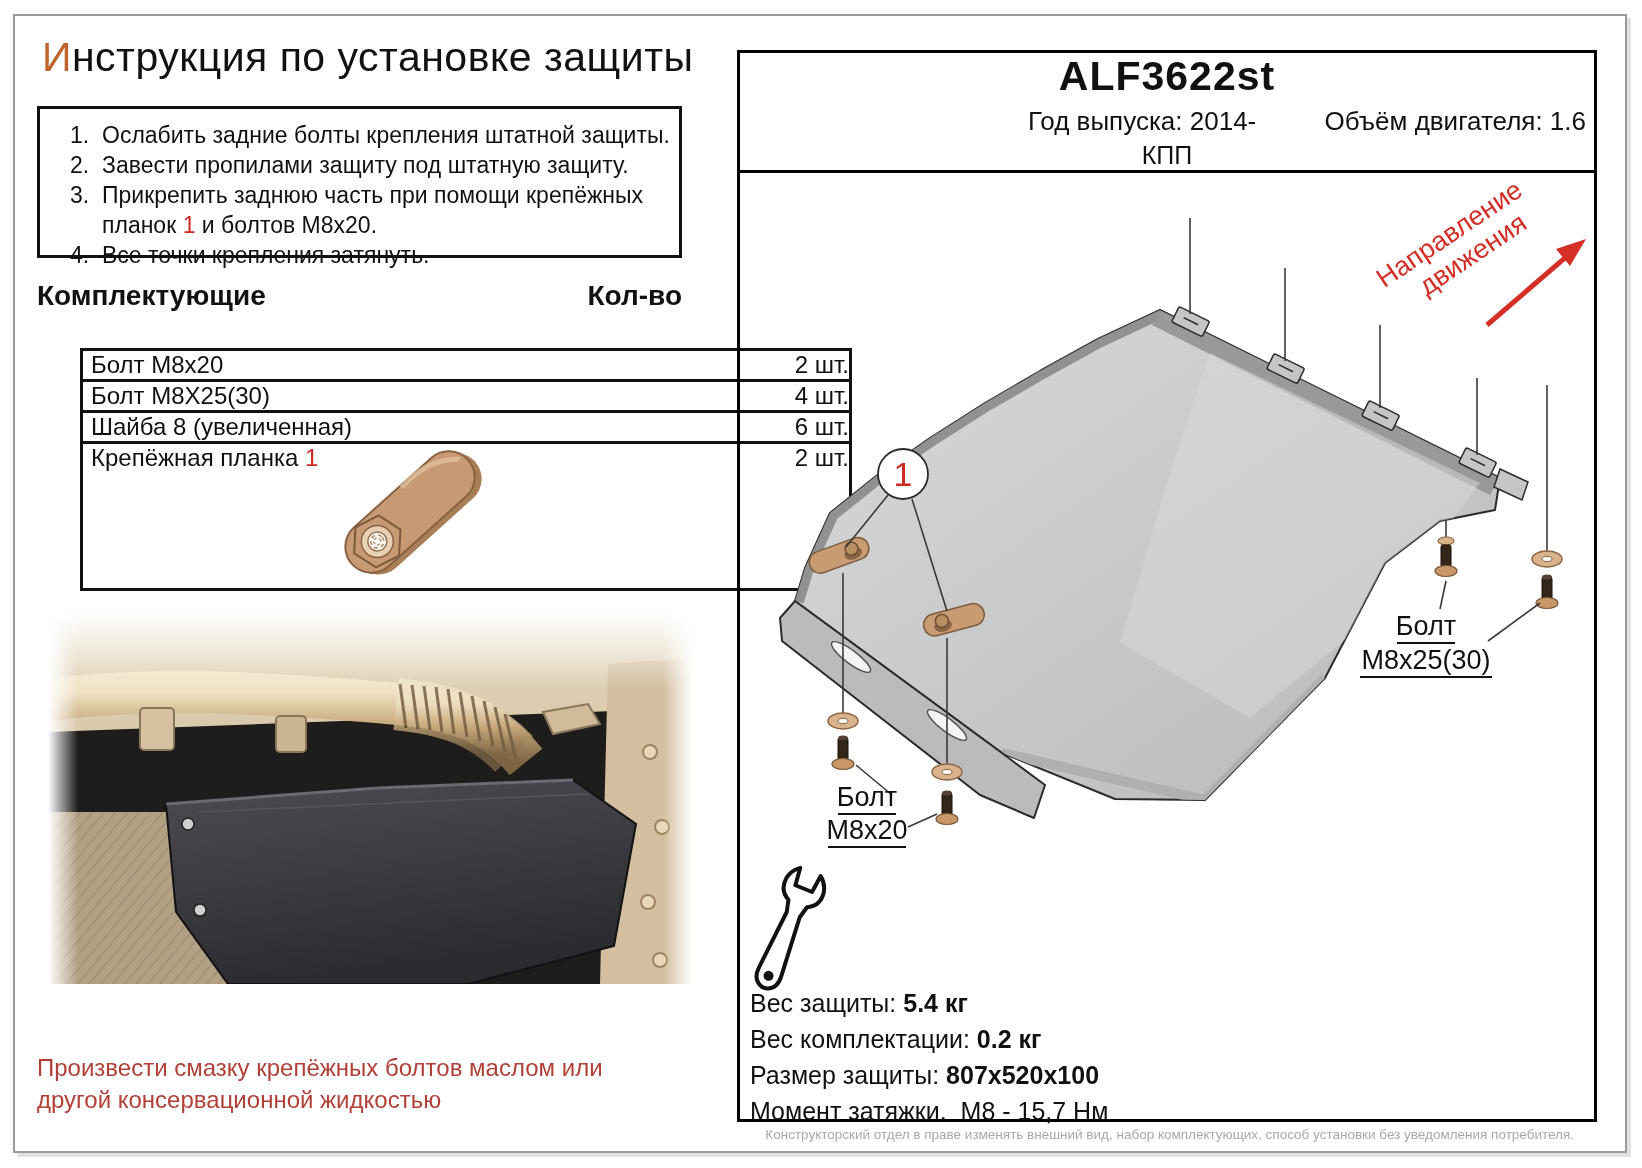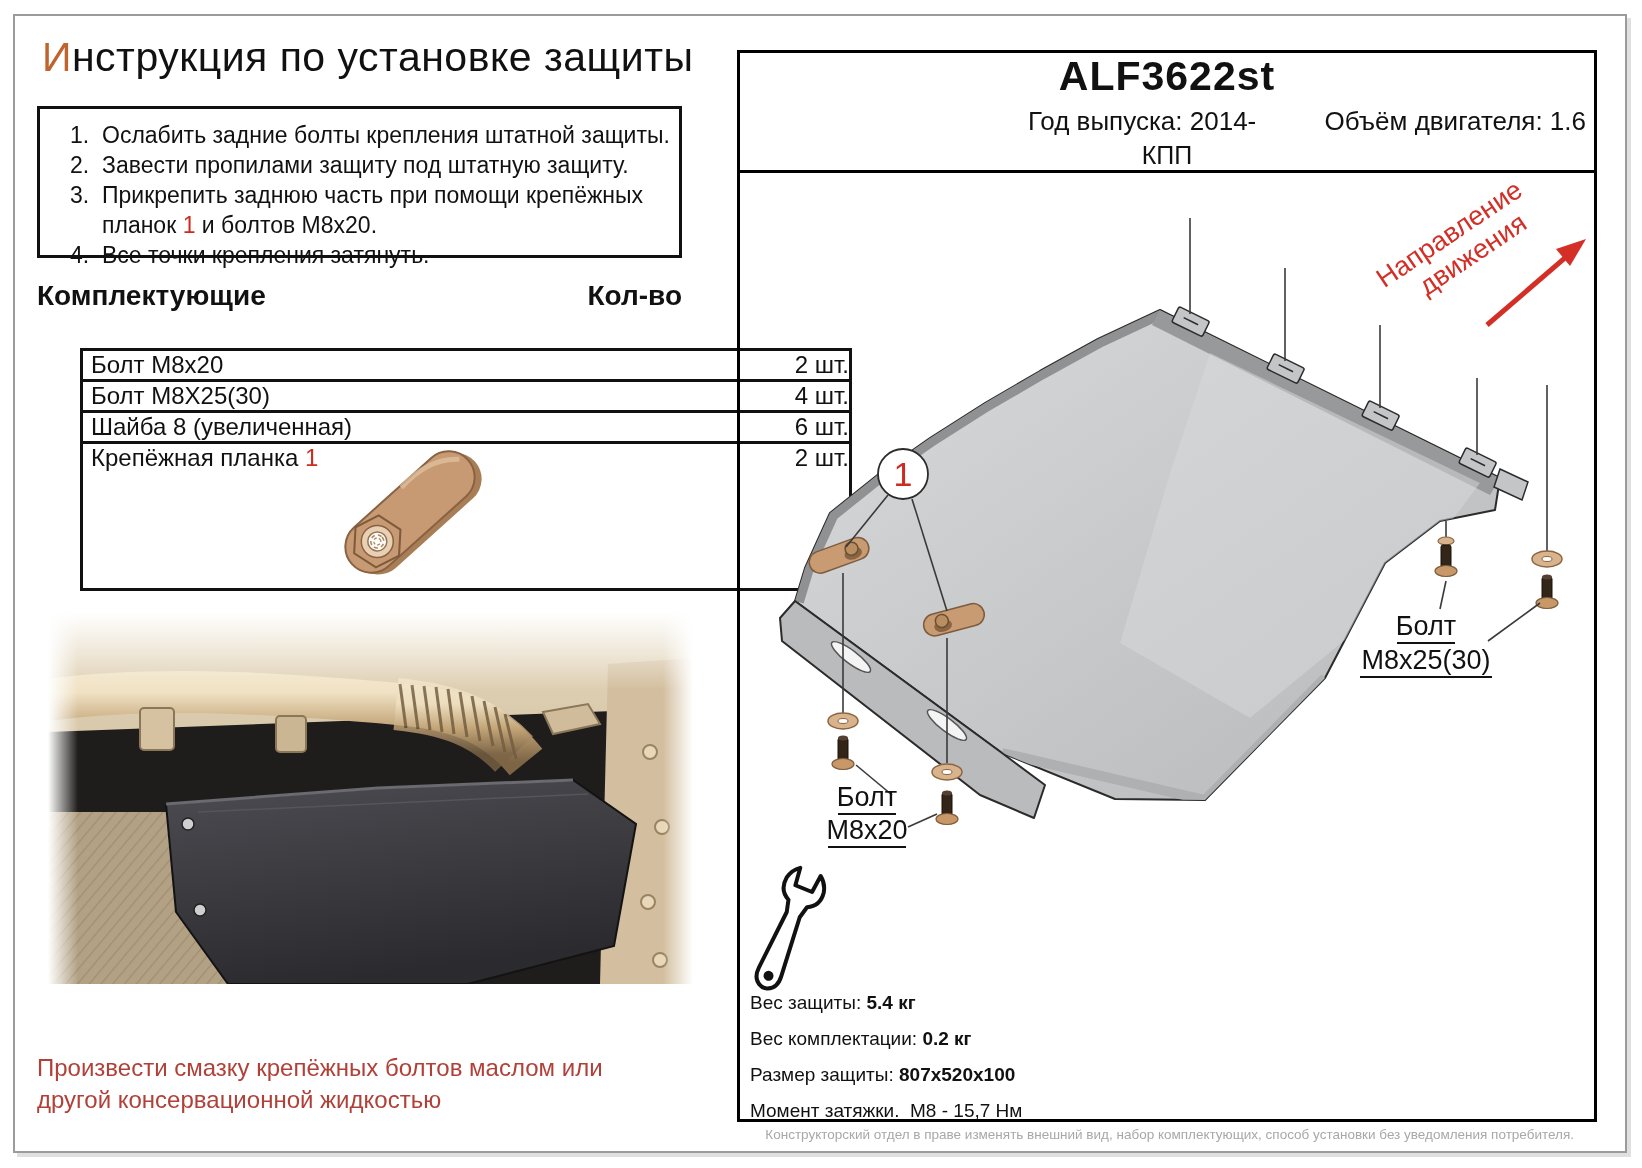--- a/index.html
+++ b/index.html
@@ -35,21 +35,21 @@
         box-sizing:border-box;border:3px solid #000;}
   .spec-header{position:absolute;left:0;top:0;width:100%;height:120px;box-sizing:border-box;
         border-bottom:3px solid #000;}
   .part-code{position:absolute;left:0;top:0;width:100%;text-align:center;
         font-size:41px;font-weight:bold;letter-spacing:1px;}
   .hdr-model{position:absolute;left:8px;top:53px;font-size:26px;}
   .hdr-year{position:absolute;left:288px;top:53px;font-size:26px;}
   .hdr-engine{position:absolute;right:8px;top:53px;font-size:26px;}
   .hdr-gearbox{position:absolute;left:0;top:88px;width:100%;text-align:center;font-size:25px;}
   .diagram{position:absolute;left:0;top:120px;width:854px;height:943px;}
-  .specs-block{position:absolute;left:10px;top:932px;font-size:19px;line-height:36px;}
+  .specs-block{position:absolute;left:10px;top:932px;font-size:25px;line-height:36px;}
   .specs-block b{font-weight:bold;}
   .disclaimer{position:absolute;right:68px;top:1127px;font-size:13.5px;color:#a8a8a8;}
   svg text{font-family:"Liberation Sans",sans-serif;}
 </style>
 </head>
 <body>
 
 <div class="page">
   <div class="outer-frame"></div>
 

